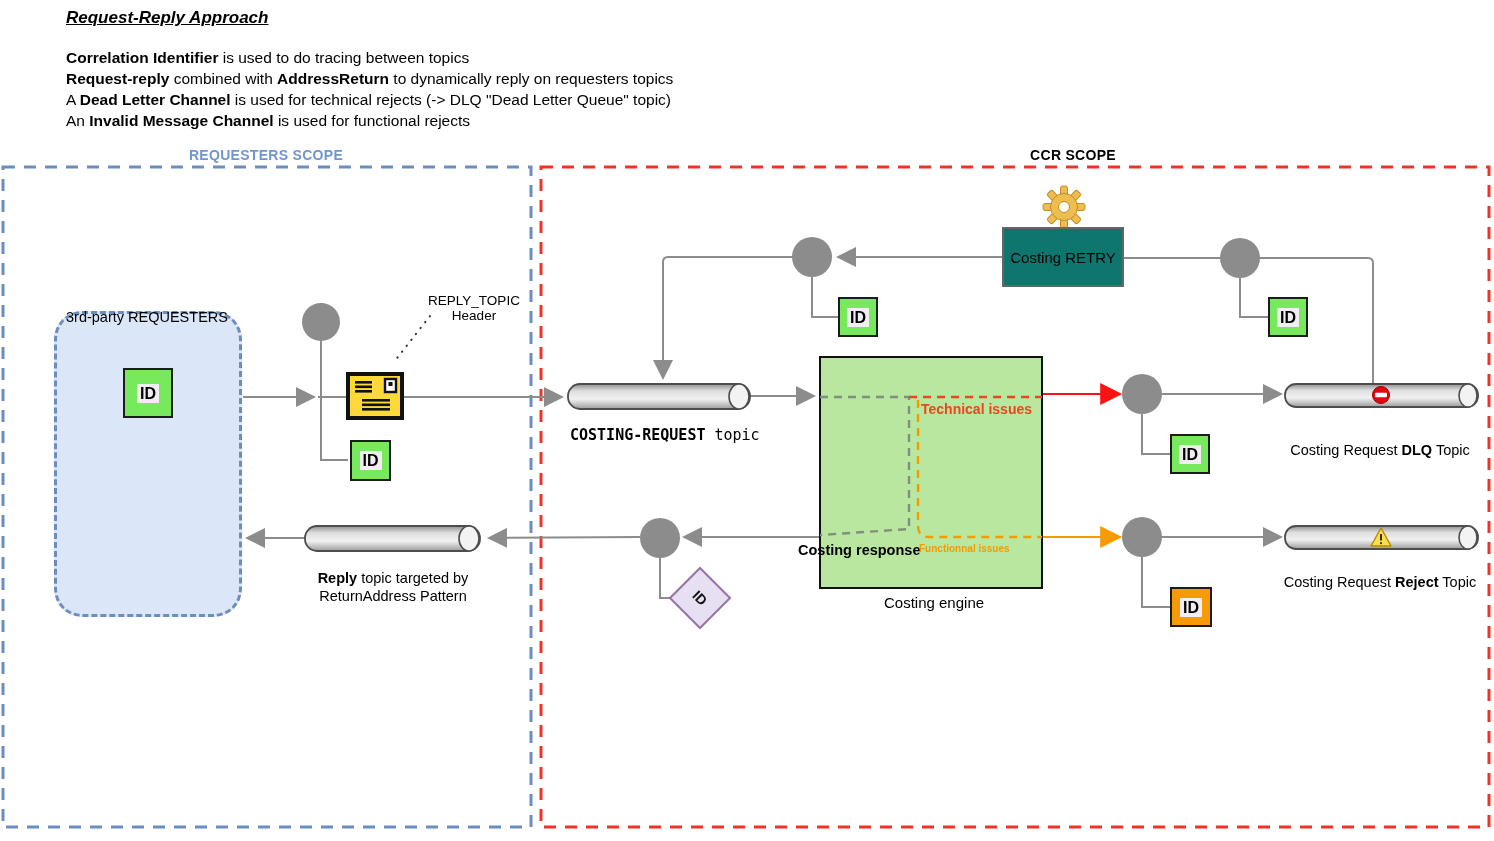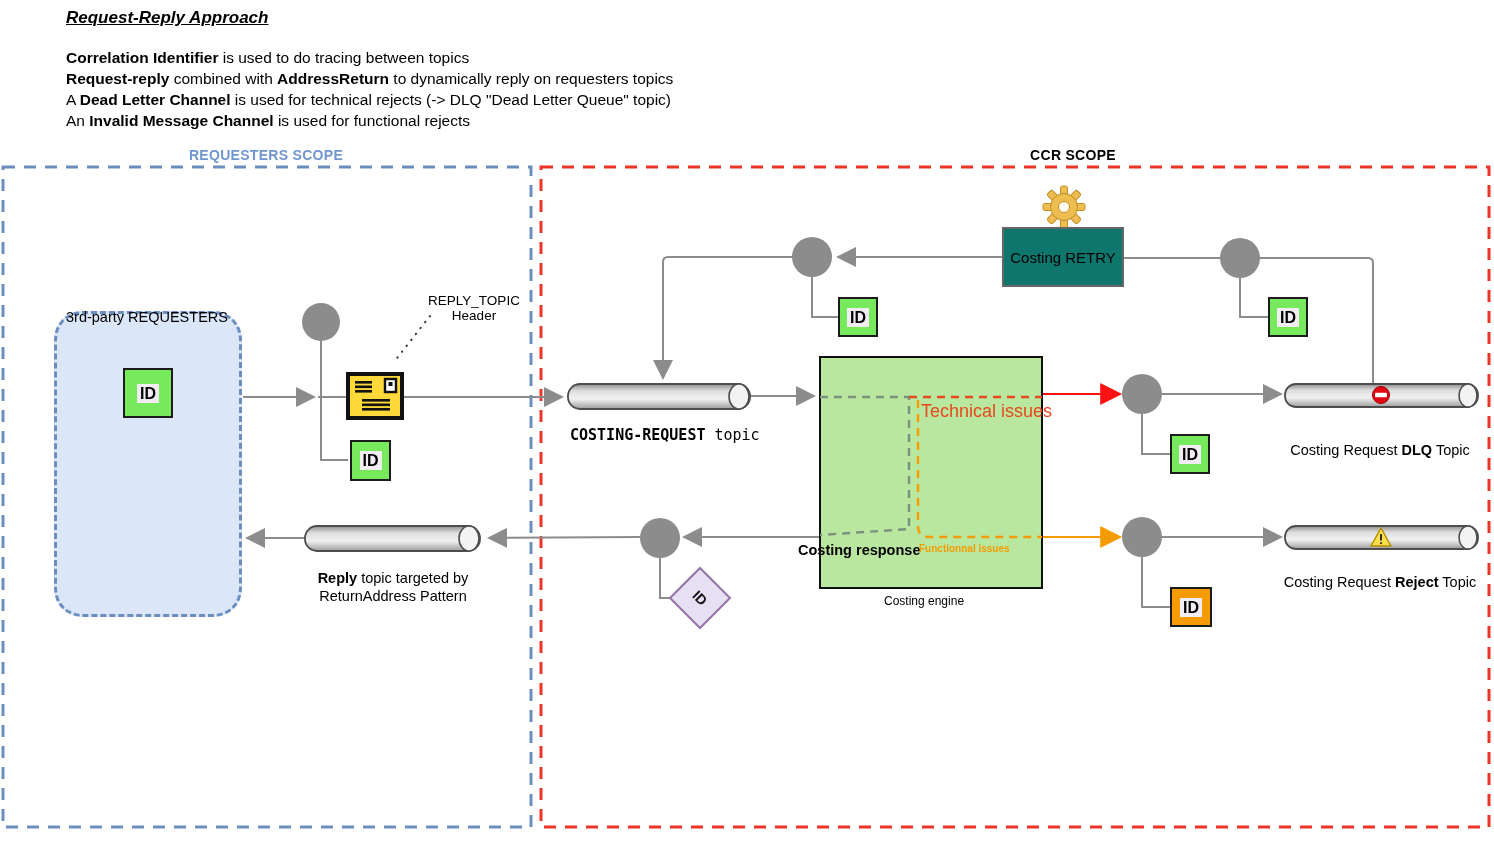--- a/index.html
+++ b/index.html
@@ -33,21 +33,21 @@
   
   .retry-box{left:1002px;top:227px;width:122px;height:60px;background:#0f766e;
     border:2px solid #666;box-sizing:border-box;display:flex;align-items:center;
     justify-content:center;font-size:15px;}
 
   
   .lbl{font-size:14.5px;}
   .mono{font-family:"DejaVu Sans Mono",monospace;font-size:15px;}
   .center{text-align:center;}
   .b{font-weight:bold;}
-  .technical{color:#e8481d;font-weight:normal;font-size:18px;}
+  .technical{color:#e8481d;font-weight:bold;font-size:14px;}
   .functional{color:#f59b00;font-weight:bold;font-size:10px;}
 </style>
 </head>
 <body>
 
 <div id="stage">
 
   <div class="abs req-container z0"></div>
 
   <svg id="diagram-svg" width="1494" height="841" viewBox="0 0 1494 841">
@@ -231,18 +231,18 @@
   <div class="z2 mono" style="left:570px;top:426px;"><span style="font-weight: bold;">COSTING-REQUEST</span><span> topic</span></div>
 
   <div class="z2 center lbl" style="left:313px;top:570px;width:160px;line-height:17.5px;">
     <div><span style="font-weight: bold;">Reply</span><span> topic targeted by</span></div>
     <div>ReturnAddress Pattern</div>
   </div>
 
   <div class="z2 center lbl" style="left:1280px;top:442px;width:200px;"><span>Costing Request </span><span style="font-weight: bold;">DLQ</span><span> Topic</span></div>
   <div class="z2 center lbl" style="left:1280px;top:574px;width:200px;"><span>Costing Request </span><span style="font-weight: bold;">Reject</span><span> Topic</span></div>
 
-  <div class="z2 lbl" style="left:884px;top:594px;font-size:12px;">Costing engine</div>
+  <div class="z2 lbl" style="left:884px;top:594px;font-size:15px;">Costing engine</div>
   <div class="z2 lbl b" style="left:798px;top:542px;">Costing response</div>
   <div class="z2 technical" style="left:921px;top:401px;">Technical issues</div>
   <div class="z2 functional" style="left:919px;top:543px;">Functionnal issues</div>
 
 </div>
 
 </body></html>

